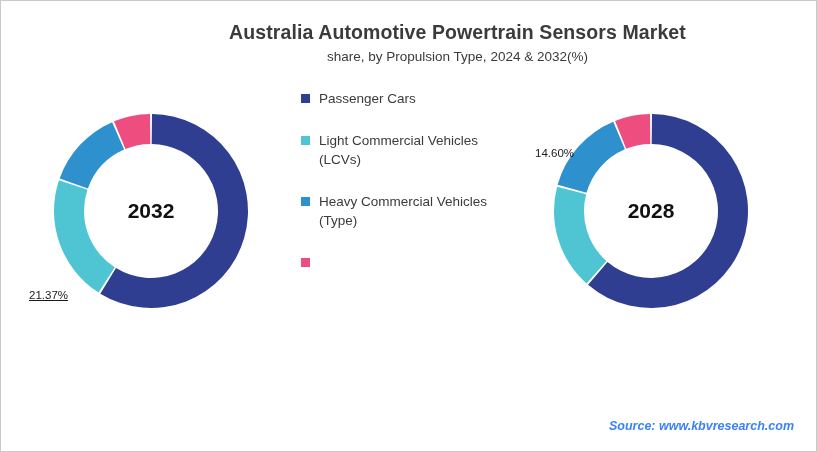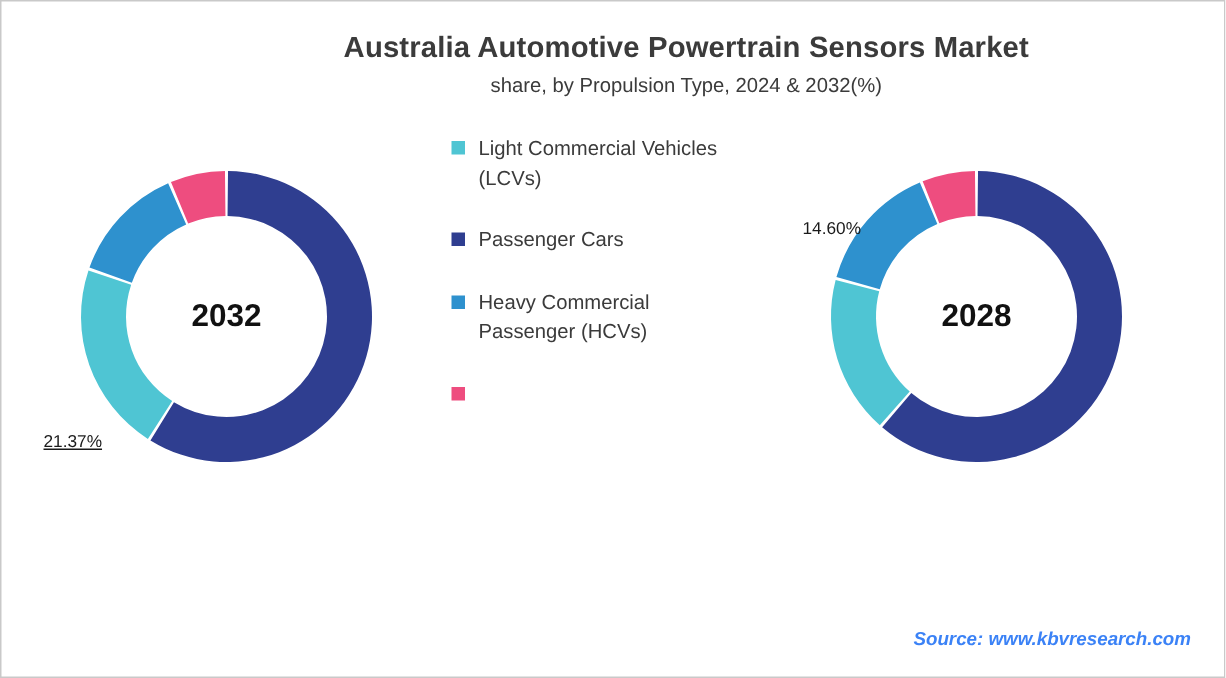--- a/index.html
+++ b/index.html
@@ -152,30 +152,30 @@
           <path d="M 6.62806865090225 73.71916218726317 A 97 97 0 0 1 62.22378836299571 10.658196602283297 L 73.90715278681147 38.28968218920599 A 67 67 0 0 0 35.50598556299434 81.84725635615085 Z" fill="#2E91CE"></path>
           <path d="M 64.10310687035678 9.88666545045082 A 97 97 0 0 1 98.98423694072412 3.005318571545317 L 99.29839046421151 33.003673652510685 A 67 67 0 0 0 75.20523876612273 37.75676891938355 Z" fill="#EE4D7F"></path>
         </g>
     </svg>
     <div class="center-year">2028</div>
     <div class="slice-label" id="label-2032-hcv">14.60%</div>
   </div>
 
   <div id="legend">
     <div class="legend-item">
+      <span class="legend-swatch" style="background: rgb(47, 62, 144);"></span>
+      <span class="legend-label">Passenger Cars</span>
+    </div>
+    <div class="legend-item">
       <span class="legend-swatch" style="background: rgb(79, 197, 211);"></span>
       <span class="legend-label">Light Commercial Vehicles (LCVs)</span>
     </div>
     <div class="legend-item">
-      <span class="legend-swatch" style="background: rgb(47, 62, 144);"></span>
-      <span class="legend-label">Passenger Cars</span>
-    </div>
-    <div class="legend-item">
       <span class="legend-swatch" style="background: rgb(46, 145, 206);"></span>
-      <span class="legend-label">Heavy Commercial Passenger (HCVs)</span>
+      <span class="legend-label">Heavy Commercial Vehicles (Type)</span>
     </div>
     <div class="legend-item">
       <span class="legend-swatch" style="background: rgb(238, 77, 127);"></span>
     </div>
   </div>
 
   <div id="source">Source: www.kbvresearch.com</div>
 
 </div>
 

